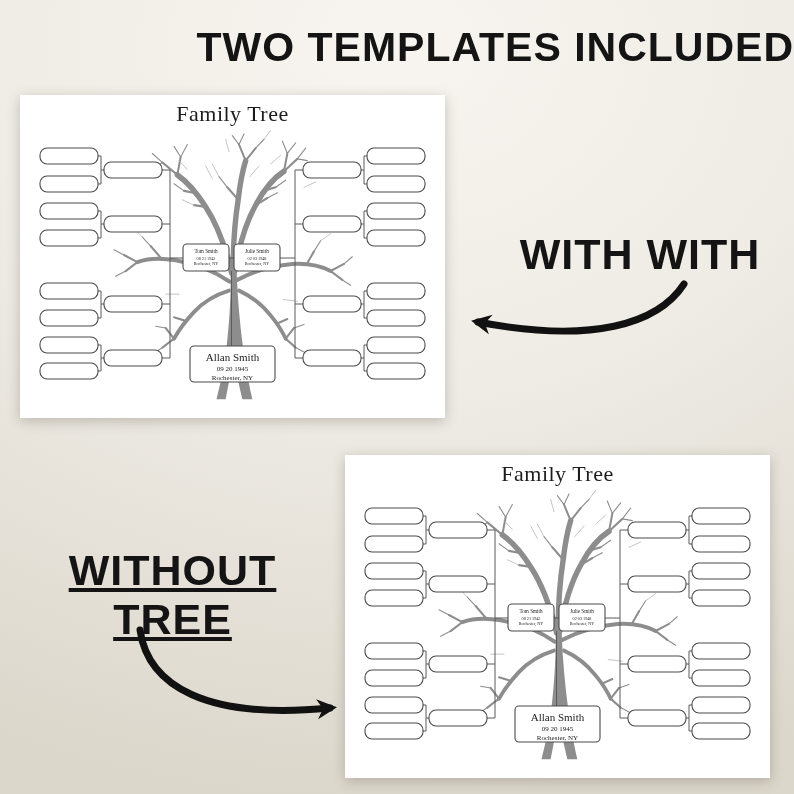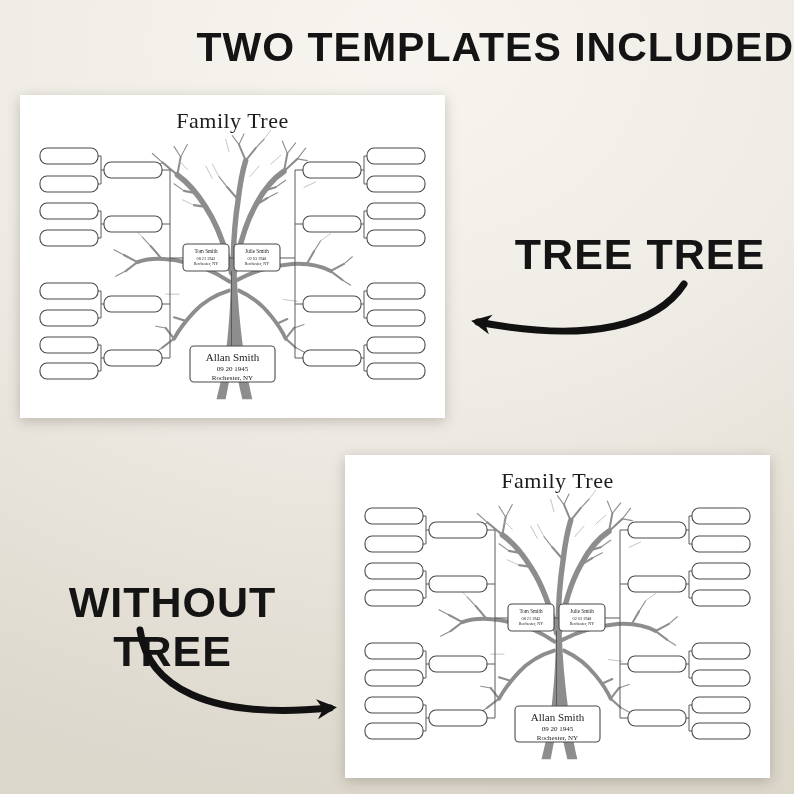--- a/index.html
+++ b/index.html
@@ -10,29 +10,29 @@
   }
   .page-title{
     position:absolute;top:24px;left:0;width:794px;text-align:right;
     font-size:41px;font-weight:700;letter-spacing:1px;color:#141414;margin:0;
   }
   .big-label{
     position:absolute;font-size:43px;font-weight:700;letter-spacing:1px;
     color:#141414;text-align:center;margin:0;
   }
   .label-with{top:230px;left:500px;width:280px;}
-  .label-without{top:578px;left:5px;width:335px;}
+  .label-without{top:546px;left:5px;width:335px;text-decoration:underline;}
   .card{
     position:absolute;width:425px;height:323px;background:#ffffff;
     box-shadow:0 3px 12px rgba(70,60,45,.28);
   }
   .card1{left:20px;top:95px;}
   .card2{left:345px;top:455px;}
   .card-title{
-    position:absolute;top:13px;left:0;width:100%;text-align:center;
+    position:absolute;top:6px;left:0;width:100%;text-align:center;
     font-family:"Liberation Serif",serif;font-size:22px;letter-spacing:.5px;color:#1c1c1c;
   }
   .chart{position:absolute;left:0;top:0;width:425px;height:323px;}
   .stext text{font-family:"Liberation Serif",serif;fill:#222;text-anchor:middle;}
   .name-s{font-size:5.2px;}
   .small-s{font-size:4.2px;}
   .person-name{font-size:11px;}
   .person-small{font-size:7px;}
   .arrow{position:absolute;}
   .arrow1{left:452px;top:272px;width:250px;height:85px;}
@@ -153,21 +153,21 @@
       <text x="237" y="158" class="name-s">Julie Smith</text>
       <text x="237" y="164.5" class="small-s">02 03 1948</text>
       <text x="237" y="170" class="small-s">Rochester, NY</text>
       <text x="212.5" y="266" class="person-name">Allan Smith</text>
       <text x="212.5" y="276" class="person-small">09 20 1945</text>
       <text x="212.5" y="285" class="person-small">Rochester, NY</text>
     </g>
   </svg>
 </div>
 
-<div class="big-label label-with">TREE TREE</div>
+<div class="big-label label-with">WITH WITH</div>
 <div class="big-label label-without">WITHOUT TREE</div>
 
 <svg class="arrow arrow1" viewBox="0 0 250 85">
   <defs>
     <marker id="ah1" markerUnits="userSpaceOnUse" markerWidth="26" markerHeight="26" refX="16" refY="13" orient="auto">
       <path d="M3 3 L23 13 L3 23 L9 13 Z" fill="#111111"></path>
     </marker>
   </defs>
   <path d="M232 12 C206 52 140 72 26 50" fill="none" stroke="#111111" stroke-width="7" stroke-linecap="round" marker-end="url(#ah1)"></path>
 </svg>

